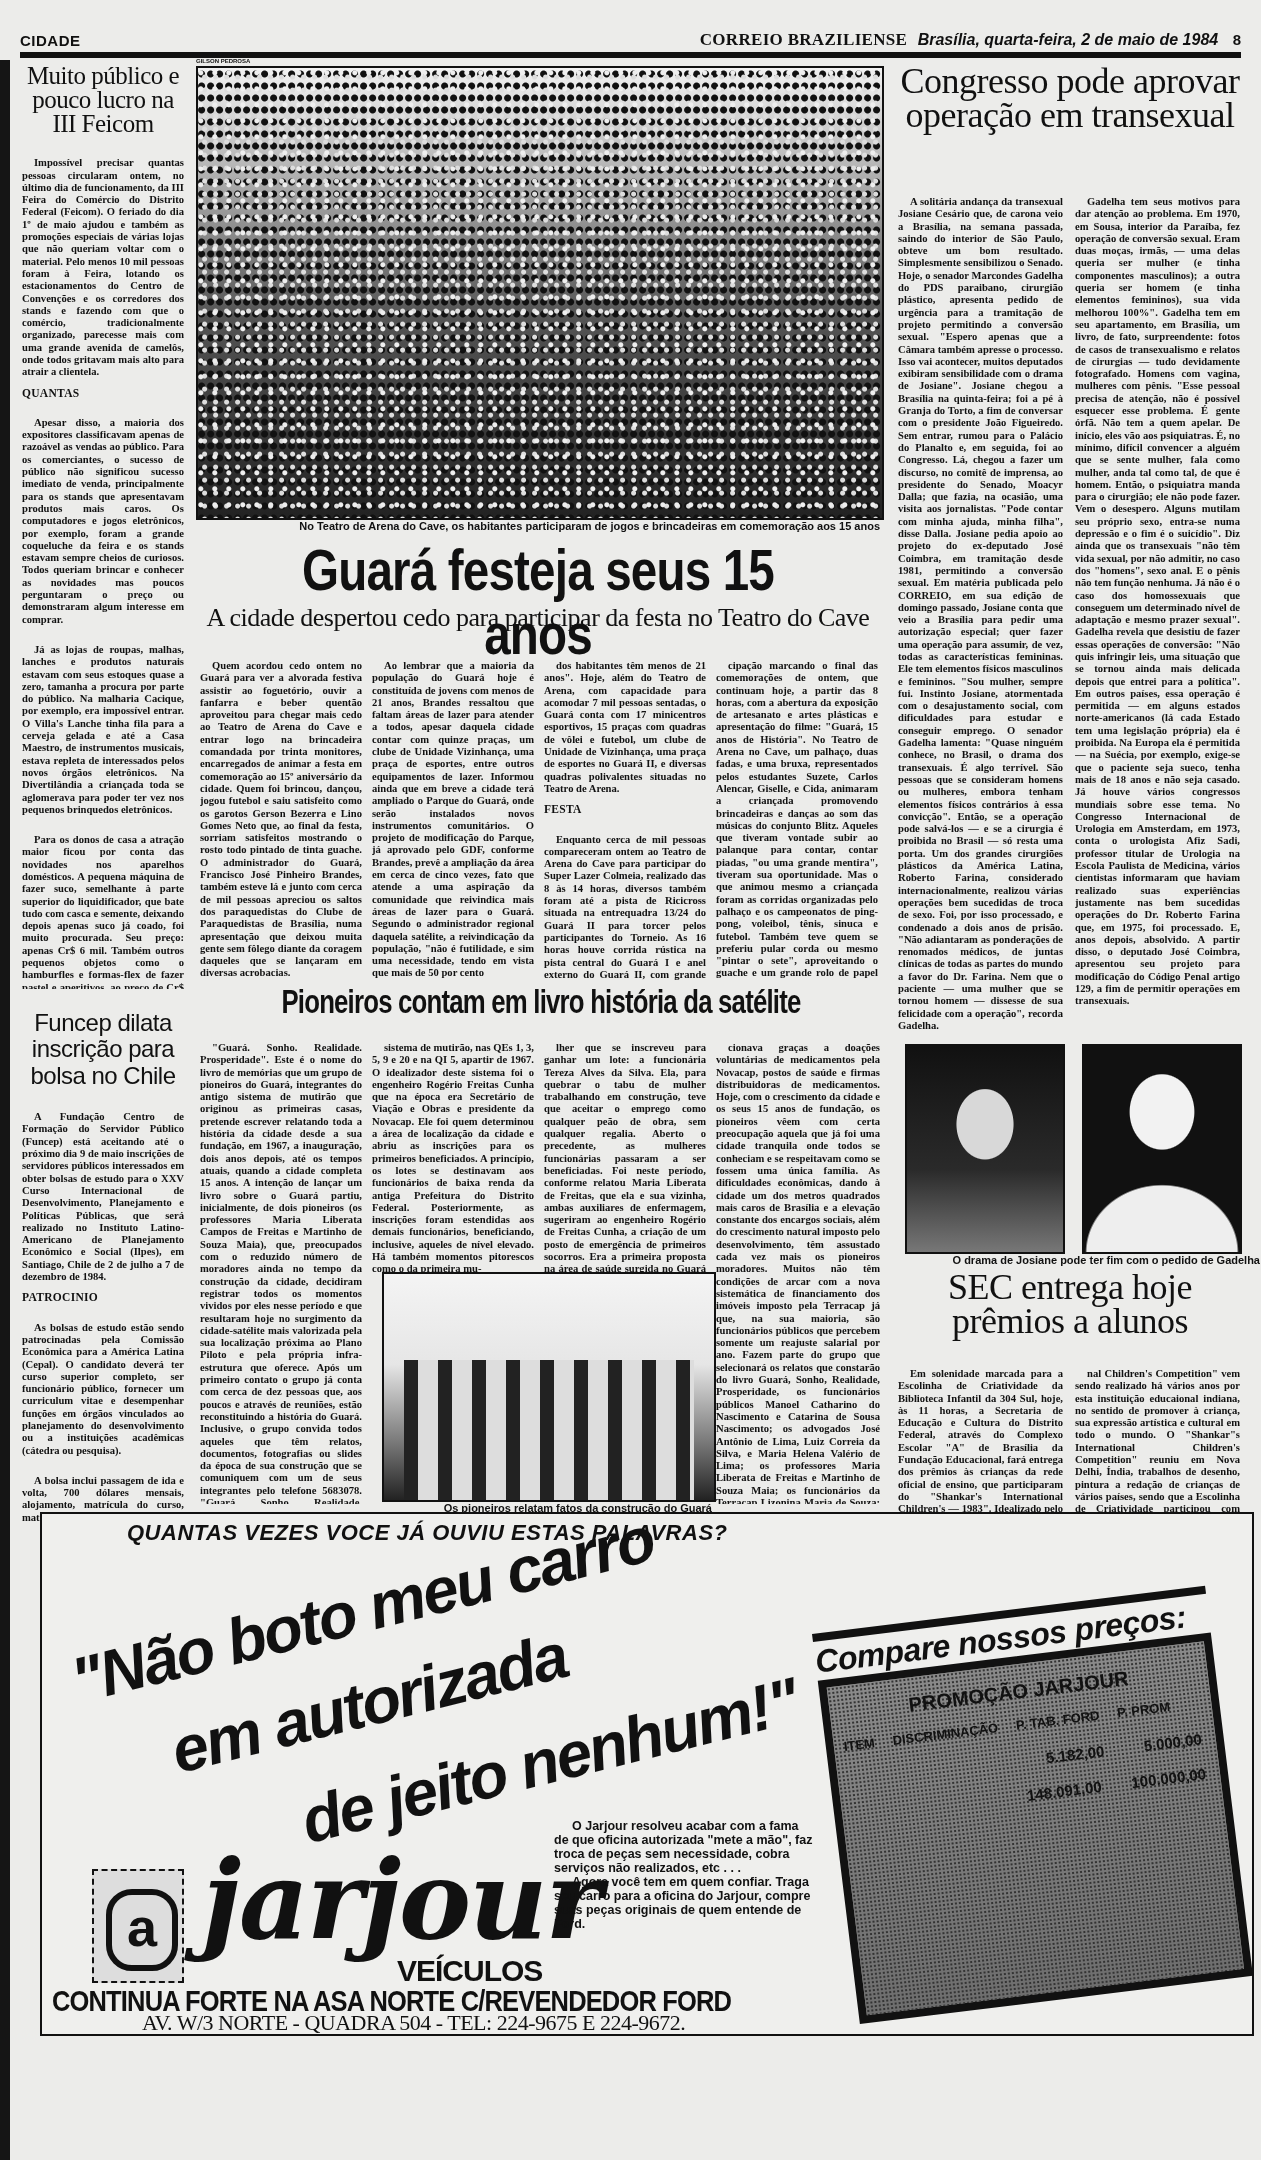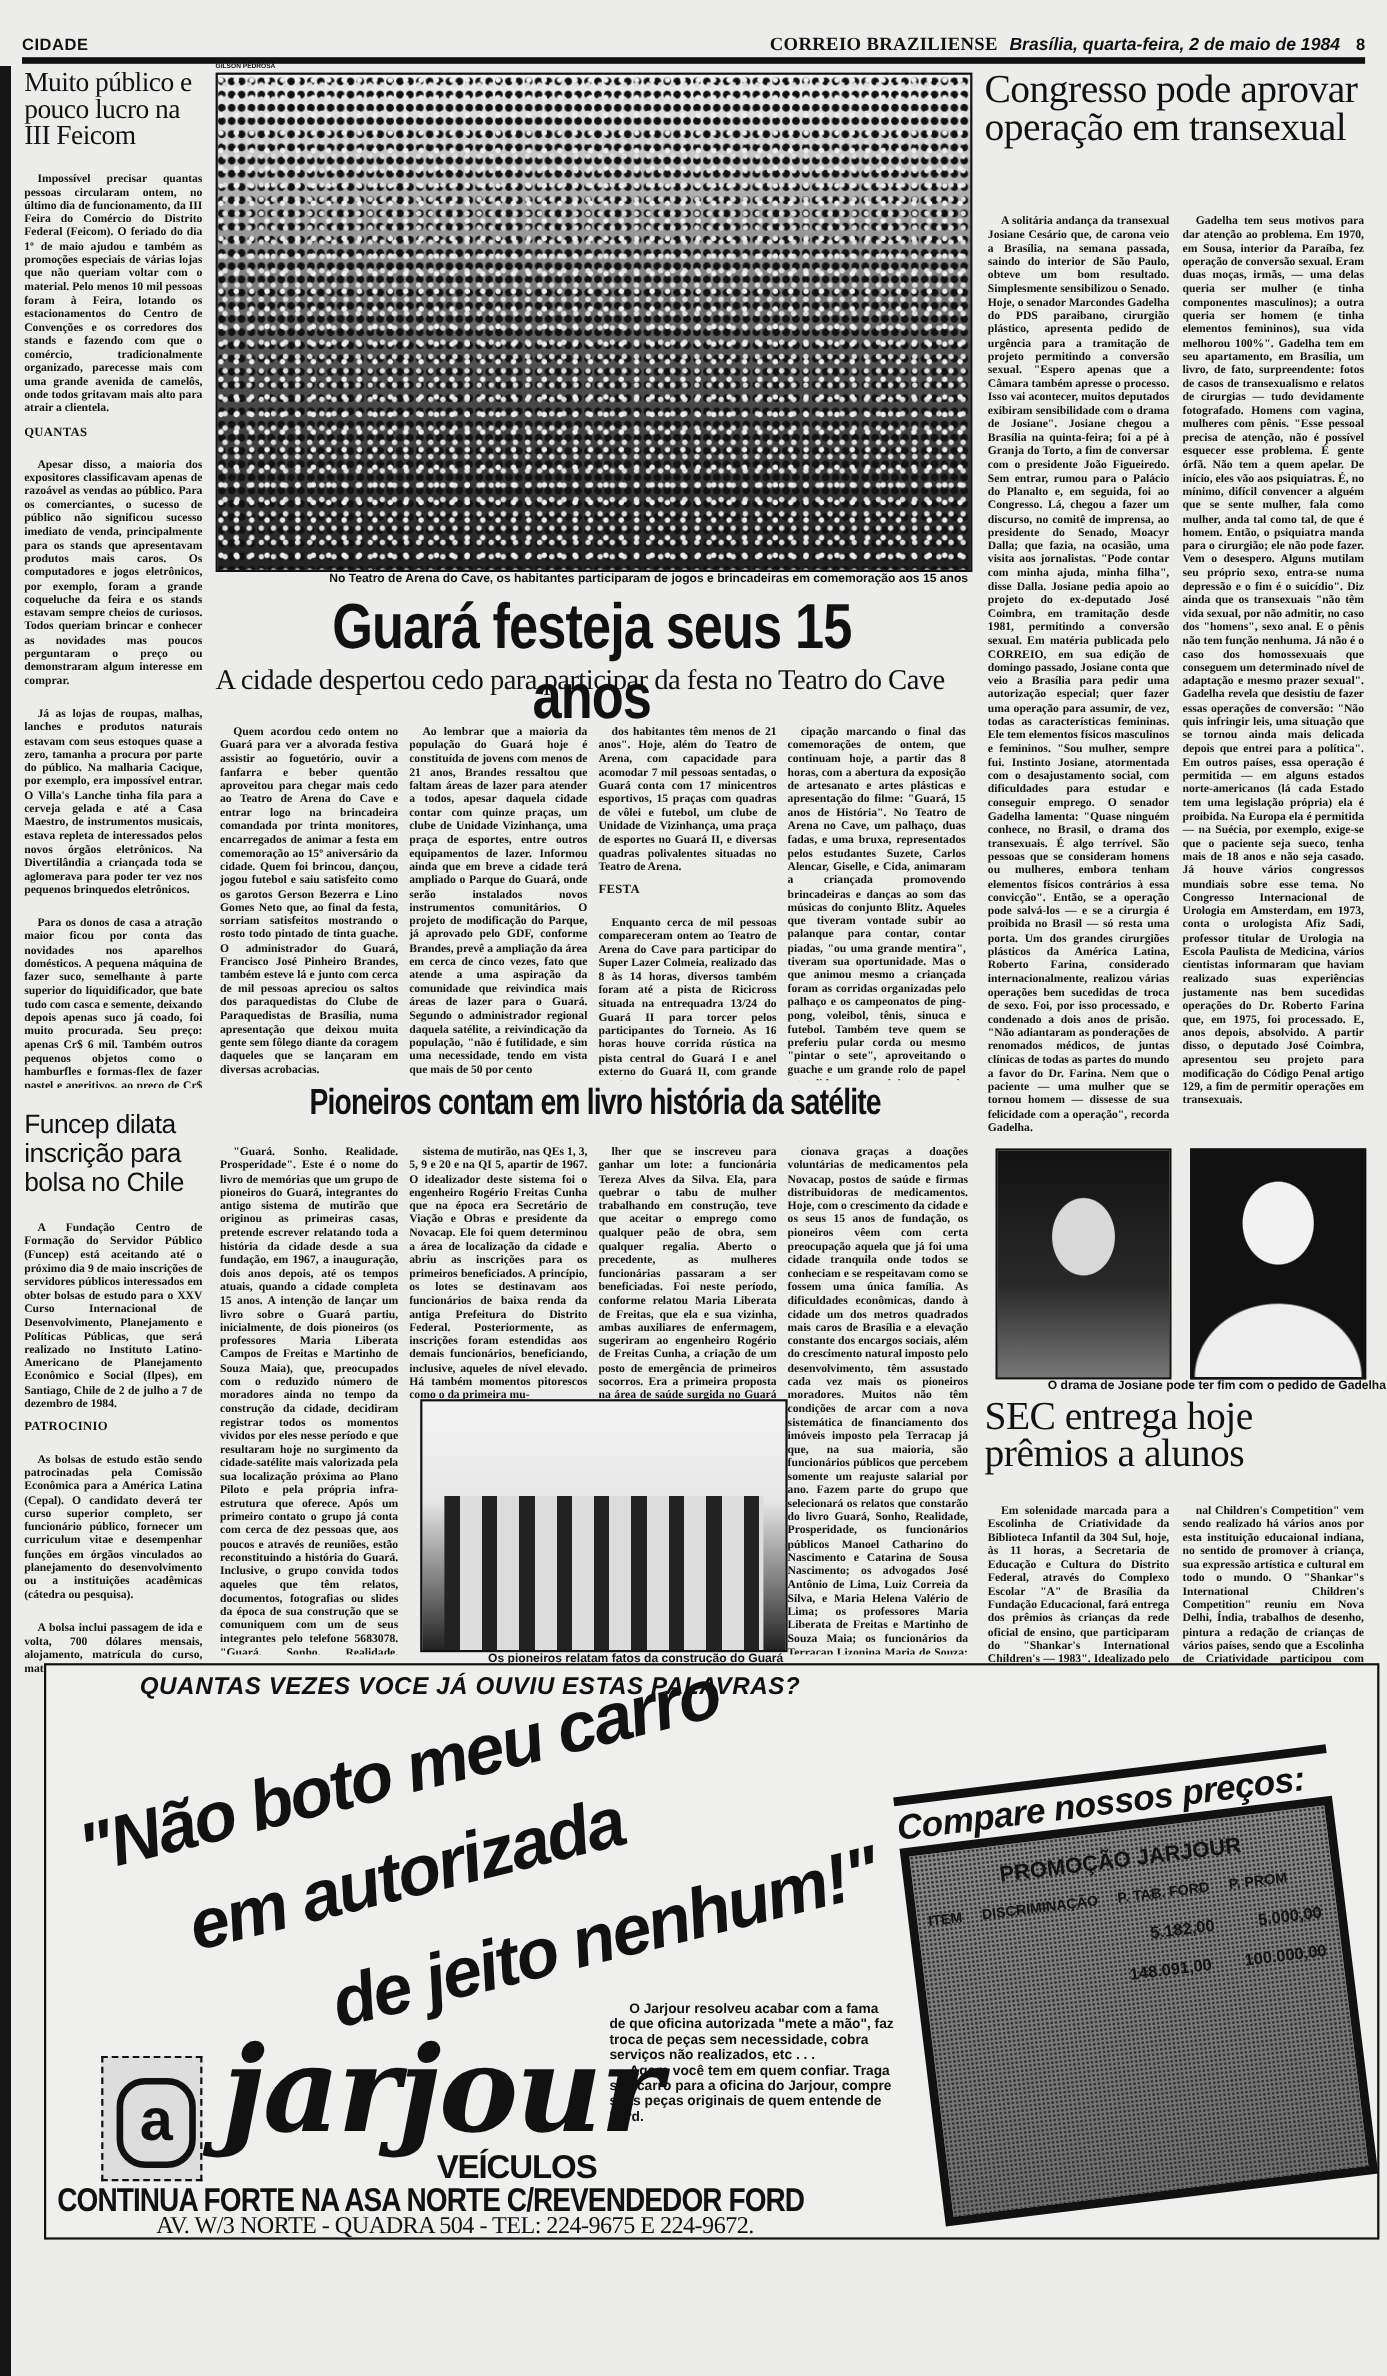--- a/index.html
+++ b/index.html
@@ -15,21 +15,21 @@
   .masthead .paper { font-family:"Liberation Serif", serif; font-weight:bold; font-size:17px; letter-spacing:0.3px; }
   .masthead .date { font-style:italic; font-size:16px; font-weight:bold; margin:0 10px 0 6px; }
   .masthead .pageno { font-size:15px; }
   .rule-thick { left:20px; top:52px; width:1221px; height:6px; background:#111; }
   .leftbar { left:0; top:60px; width:10px; height:2100px; background:#151515; }
 
   .col-text { font-family:"Liberation Serif", serif; font-size:10.6px; line-height:12.3px; text-align:justify; font-weight:bold; }
   .col-text p { margin:18px 0 3px 0; text-indent:12px; }
   .col-text h4 { font-family:"Liberation Serif", serif; margin:8px 0 6px 0; font-size:11.5px; font-weight:bold; letter-spacing:0.3px; }
 
-  .hl-serif { font-family:"Liberation Serif", serif; text-align:left; line-height:0.95; letter-spacing:-0.5px; }
+  .hl-serif { font-family:"Liberation Serif", serif; text-align:center; line-height:0.95; letter-spacing:-0.5px; }
   .hl-cond { font-family:"Liberation Sans", sans-serif; font-weight:bold; text-align:center; transform-origin:center; letter-spacing:-1px; }
 
   .photo { background:#222; overflow:hidden; border:2px solid #111; }
   .crowd {
     background:
       radial-gradient(circle at 20% 30%, #eee 0 2px, transparent 3px) 0 0/14px 16px,
       radial-gradient(circle at 60% 70%, #ddd 0 2px, transparent 3px) 0 0/11px 13px,
       radial-gradient(circle at 40% 50%, #111 0 3px, transparent 4px) 0 0/9px 12px,
       linear-gradient(180deg, #f2f2f2 0%, #bbb 20%, #555 55%, #222 100%);
   }

